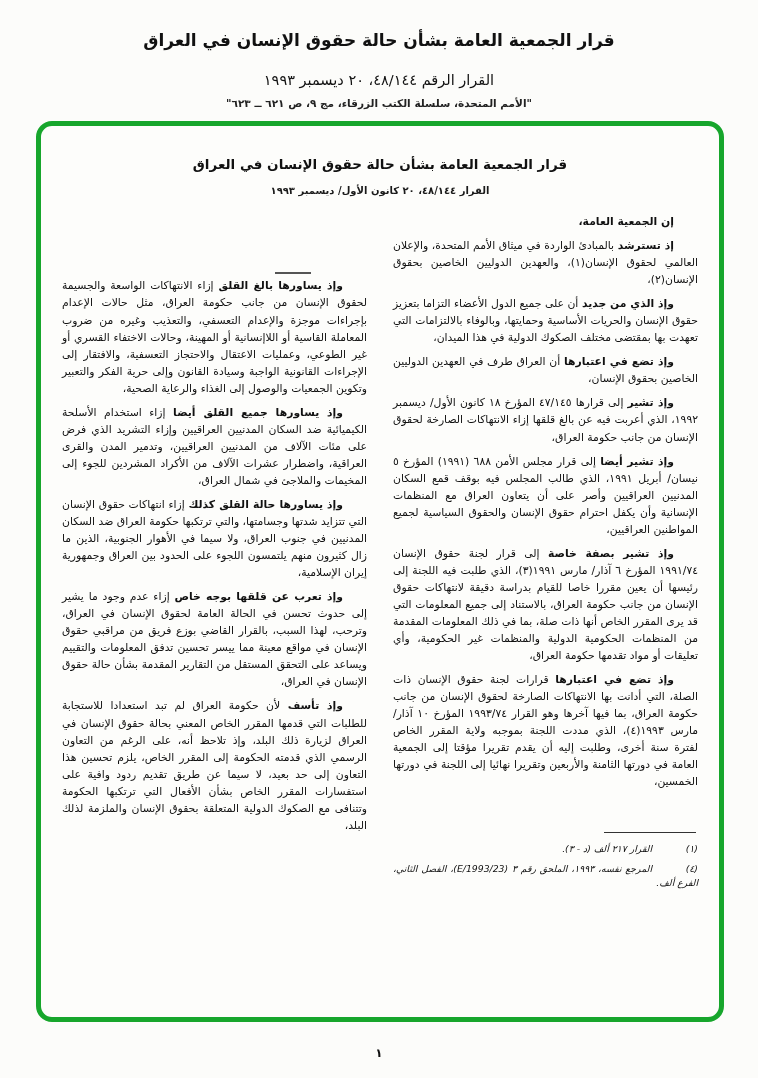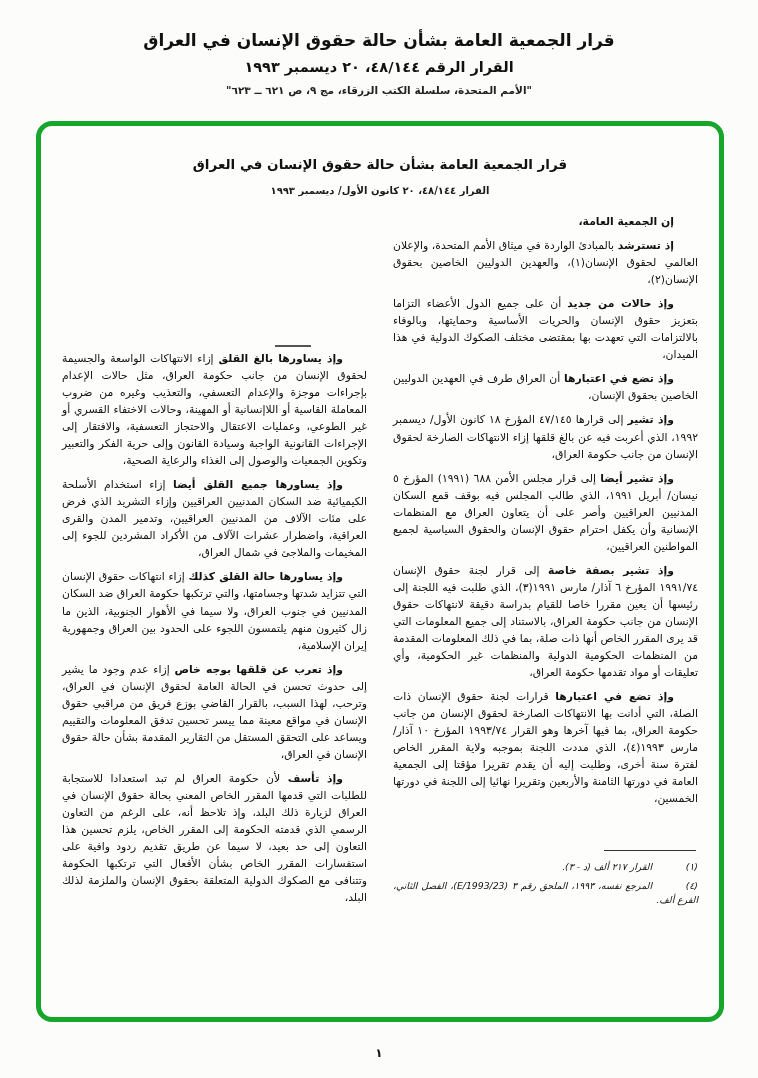--- a/index.html
+++ b/index.html
@@ -8,39 +8,39 @@
     width:758px;height:1078px;
     background:#fcfcfa;
     font-family:"DejaVu Sans", sans-serif;
     color:#111;
     direction:rtl;
     overflow:hidden;
   }
   
   .header{text-align:center;padding-top:30px;}
   .header-title{font-size:17px;font-weight:bold;}
-  .header-subtitle{font-size:14.5px;font-weight:bold;margin-top:9px;}
+  .header-subtitle{font-size:14.5px;font-weight:normal;margin-top:22px;}
   .header-source{font-size:10.5px;font-weight:bold;margin-top:9px;color:#222;}
   
   .frame{
     position:absolute;left:36px;top:121px;
     width:688px;height:901px;
     box-sizing:border-box;
     border:5px solid #17a62c;
     border-radius:16px;
     background:#fdfdfb;
     overflow:hidden;
   }
   .doc-title{text-align:center;font-weight:bold;font-size:13.5px;margin-top:30px;padding:0 30px;}
   .doc-subtitle{text-align:center;font-weight:bold;font-size:10px;margin-top:13px;color:#1a1a1a;}
   
   .columns{
     display:flex;gap:26px;
     padding:17px 21px 0 21px;
-    align-items:flex-end;
+    align-items:center;
   }
   .col{flex:1;min-width:0;font-size:10.8px;line-height:1.58;text-align:justify;}
   .para{margin:0 0 7px 0;text-indent:24px;}
   .para b{font-weight:bold;}
   .cont-mark{
     height:0;border-top:2px solid #555;width:36px;
     margin:4px 56px 3px 0;
   }
   
   .footnotes{margin-top:42px;font-size:9.3px;line-height:1.5;font-style:italic;}
@@ -65,21 +65,21 @@
 <div class="frame" style="border-color: rgb(23, 166, 44);">
   <div class="doc-title">قرار الجمعية العامة بشأن حالة حقوق الإنسان في العراق</div>
   <div class="doc-subtitle">القرار ٤٨/١٤٤، ٢٠ كانون الأول/ ديسمبر ١٩٩٣</div>
 
   <div class="columns">
 
     <div class="col">
       <div>
           <p class="para"><b>إن الجمعية العامة،</b></p>
           <p class="para"><b>إذ تسترشد</b> بالمبادئ الواردة في ميثاق الأمم المتحدة، والإعلان العالمي لحقوق الإنسان(١)، والعهدين الدوليين الخاصين بحقوق الإنسان(٢)،</p>
-          <p class="para"><b>وإذ حالات من جديد</b> أن على جميع الدول الأعضاء التزاما بتعزيز حقوق الإنسان والحريات الأساسية وحمايتها، وبالوفاء بالالتزامات التي تعهدت بها بمقتضى مختلف الصكوك الدولية في هذا الميدان،</p>
+          <p class="para"><b>وإذ الذي من جديد</b> أن على جميع الدول الأعضاء التزاما بتعزيز حقوق الإنسان والحريات الأساسية وحمايتها، وبالوفاء بالالتزامات التي تعهدت بها بمقتضى مختلف الصكوك الدولية في هذا الميدان،</p>
           <p class="para"><b>وإذ تضع في اعتبارها</b> أن العراق طرف في العهدين الدوليين الخاصين بحقوق الإنسان،</p>
           <p class="para"><b>وإذ تشير</b> إلى قرارها ٤٧/١٤٥ المؤرخ ١٨ كانون الأول/ ديسمبر ١٩٩٢، الذي أعربت فيه عن بالغ قلقها إزاء الانتهاكات الصارخة لحقوق الإنسان من جانب حكومة العراق،</p>
           <p class="para"><b>وإذ تشير أيضا</b> إلى قرار مجلس الأمن ٦٨٨ (١٩٩١) المؤرخ ٥ نيسان/ أبريل ١٩٩١، الذي طالب المجلس فيه بوقف قمع السكان المدنيين العراقيين وأصر على أن يتعاون العراق مع المنظمات الإنسانية وأن يكفل احترام حقوق الإنسان والحقوق السياسية لجميع المواطنين العراقيين،</p>
           <p class="para"><b>وإذ تشير بصفة خاصة</b> إلى قرار لجنة حقوق الإنسان ١٩٩١/٧٤ المؤرخ ٦ آذار/ مارس ١٩٩١(٣)، الذي طلبت فيه اللجنة إلى رئيسها أن يعين مقررا خاصا للقيام بدراسة دقيقة لانتهاكات حقوق الإنسان من جانب حكومة العراق، بالاستناد إلى جميع المعلومات التي قد يرى المقرر الخاص أنها ذات صلة، بما في ذلك المعلومات المقدمة من المنظمات الحكومية الدولية والمنظمات غير الحكومية، وأي تعليقات أو مواد تقدمها حكومة العراق،</p>
           <p class="para"><b>وإذ تضع في اعتبارها</b> قرارات لجنة حقوق الإنسان ذات الصلة، التي أدانت بها الانتهاكات الصارخة لحقوق الإنسان من جانب حكومة العراق، بما فيها آخرها وهو القرار ١٩٩٣/٧٤ المؤرخ ١٠ آذار/ مارس ١٩٩٣(٤)، الذي مددت اللجنة بموجبه ولاية المقرر الخاص لفترة سنة أخرى، وطلبت إليه أن يقدم تقريرا مؤقتا إلى الجمعية العامة في دورتها الثامنة والأربعين وتقريرا نهائيا إلى اللجنة في دورتها الخمسين،</p>
         </div>
       <div class="footnotes">
         <div class="fn-sep"></div>
         <div>
             <div class="fn"><span class="fn-num">(١)</span>القرار ٢١٧ ألف (د - ٣).</div>

